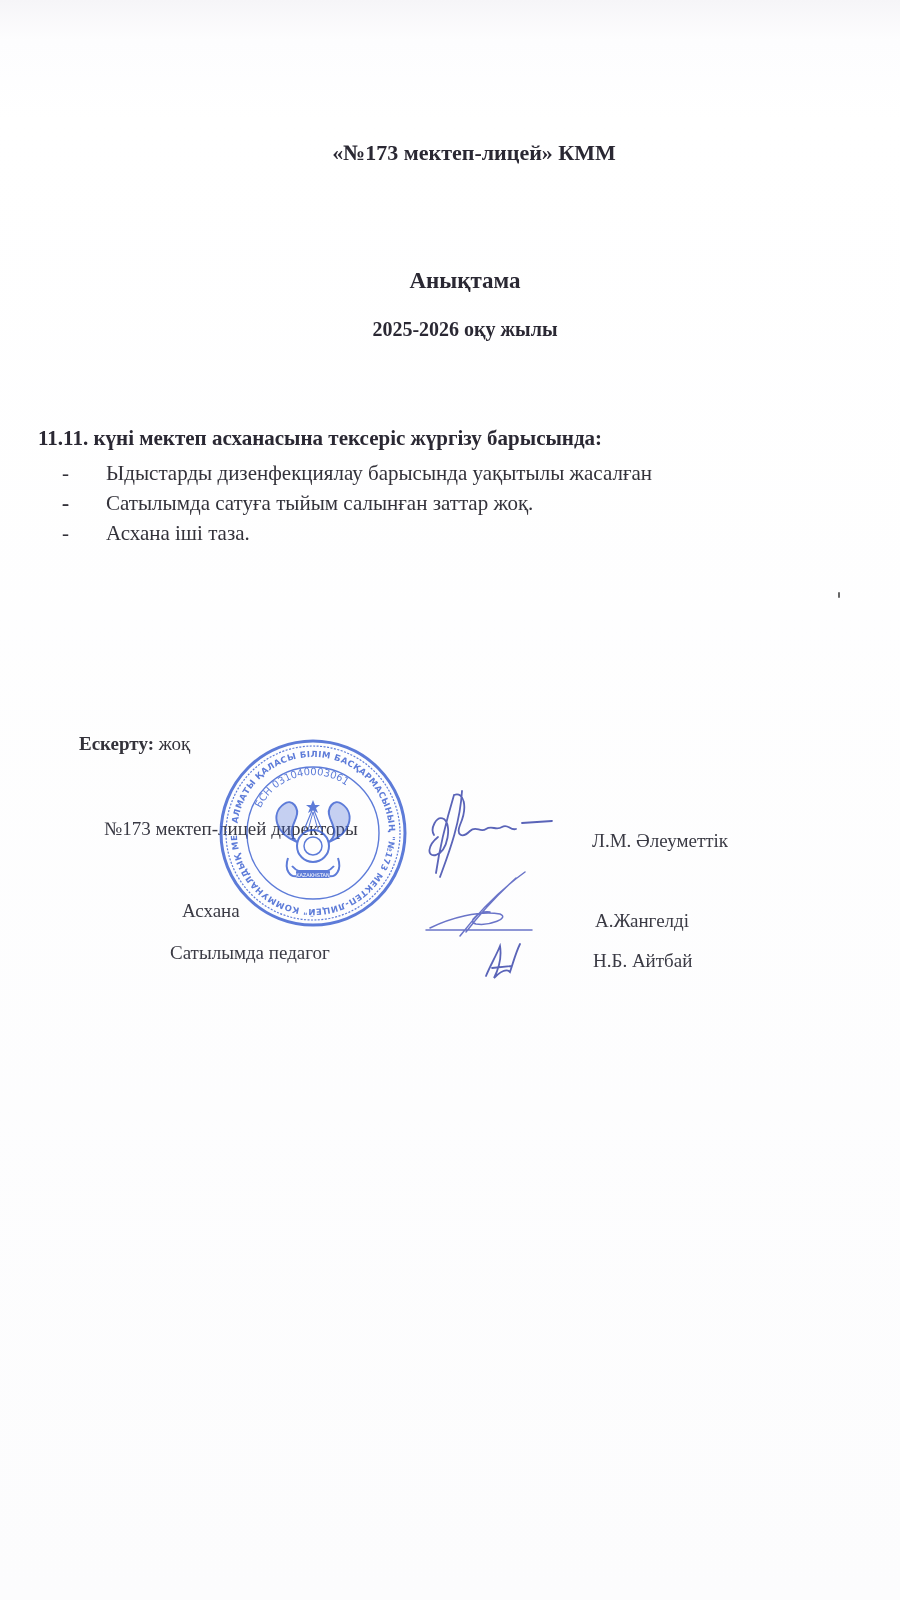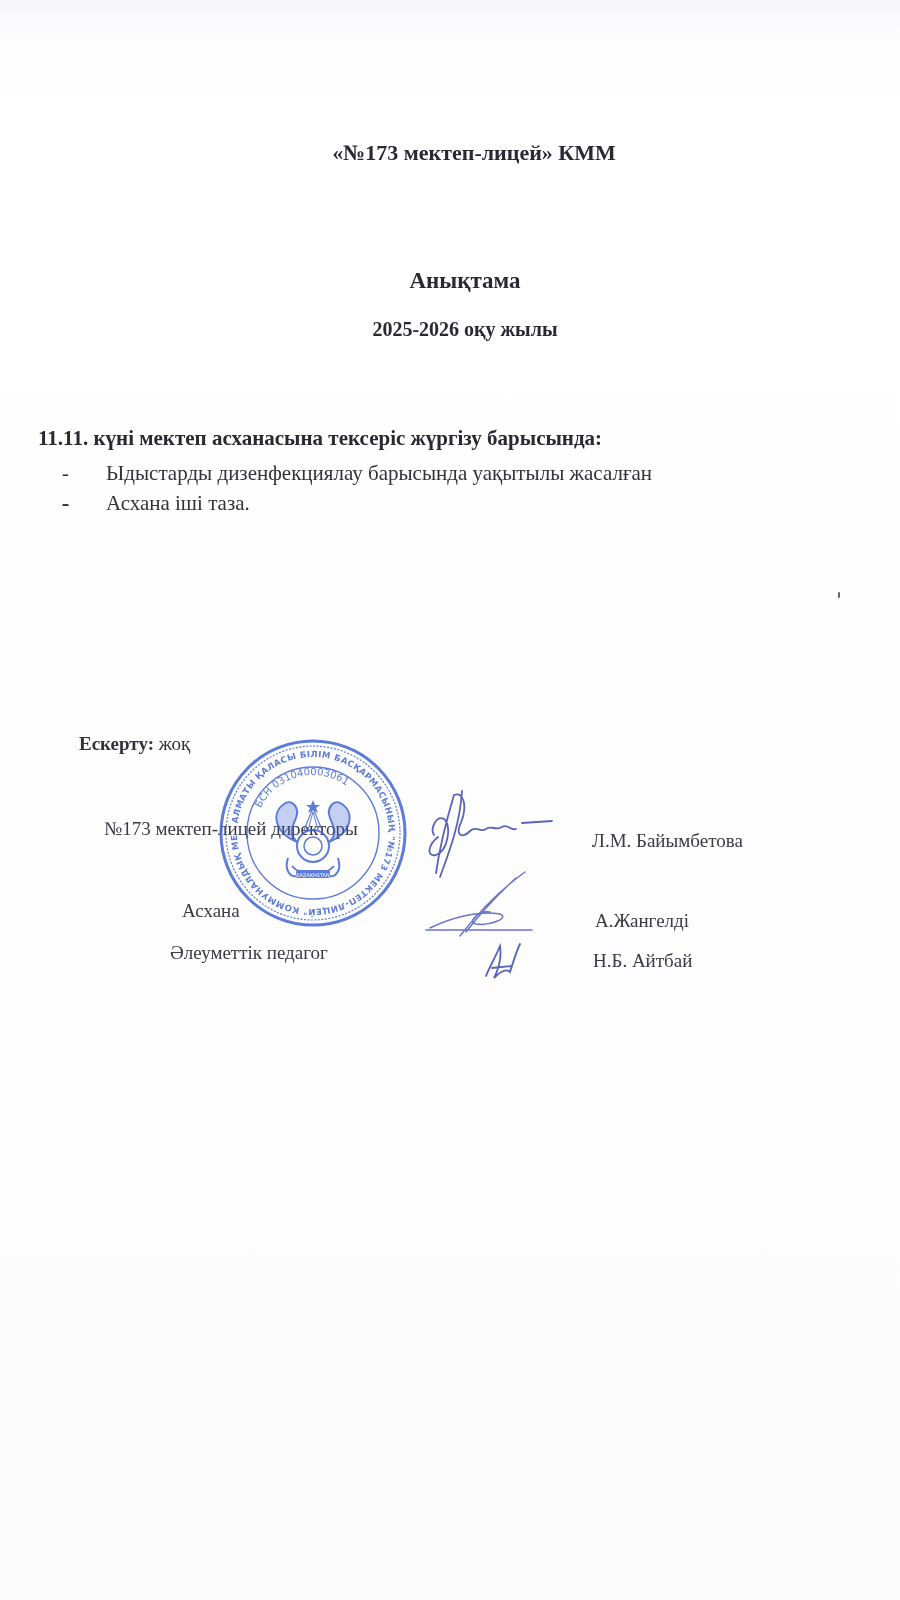--- a/index.html
+++ b/index.html
@@ -41,33 +41,33 @@
 <div class="page">
 
   <div class="abs org-title">«№173 мектеп-лицей» КММ</div>
   <div class="abs doc-title">Анықтама</div>
   <div class="abs year">2025-2026 оқу жылы</div>
   <div class="abs lead">11.11. күні мектеп асханасына тексеріс жүргізу барысында:</div>
 
   <ul class="list">
     <li><span class="dash">-</span><span>Ыдыстарды дизенфекциялау барысында уақытылы жасалған</span></li>
     <li><span class="dash">-</span></li>
-    <li><span class="dash">-</span></li>
+    <li><span class="dash">-</span><span>Сатылымда сатуға тыйым салынған заттар жоқ.</span></li>
     <li><span class="dash">-</span><span>Асхана іші таза.</span></li>
   </ul>
 
   <div class="speck"></div>
 
   <div class="abs remark"><b>Ескерту:</b><span> жоқ</span></div>
 
   <div class="abs sig-role r1">№173 мектеп-лицей директоры</div>
-  <div class="abs sig-name n1">Л.М. Байымбетова</div>
+  <div class="abs sig-name n1">Л.М. Әлеуметтік</div>
   <div class="abs sig-role r2">Асхана</div>
   <div class="abs sig-name n2">А.Жангелді</div>
-  <div class="abs sig-role r3">Әлеуметтік педагог</div>
+  <div class="abs sig-role r3">Сатылымда педагог</div>
   <div class="abs sig-name n3">Н.Б. Айтбай</div>
 
   <svg class="stamp" viewBox="0 0 190 190">
     <defs>
       <path id="ringPath" d="M95,95 m-76,0 a76,76 0 1,1 152,0 a76,76 0 1,1 -152,0"></path>
       <path id="innerPath" d="M95,95 m-58,0 a58,58 0 1,1 116,0"></path>
     </defs>
     <circle cx="95" cy="95" r="92" fill="none" stroke="#3a5fd0" stroke-width="3"></circle>
     <circle cx="95" cy="95" r="87" fill="none" stroke="#3a5fd0" stroke-width="1.2" stroke-dasharray="2 1.5"></circle>
     <circle cx="95" cy="95" r="66" fill="none" stroke="#3a5fd0" stroke-width="1.4"></circle>

